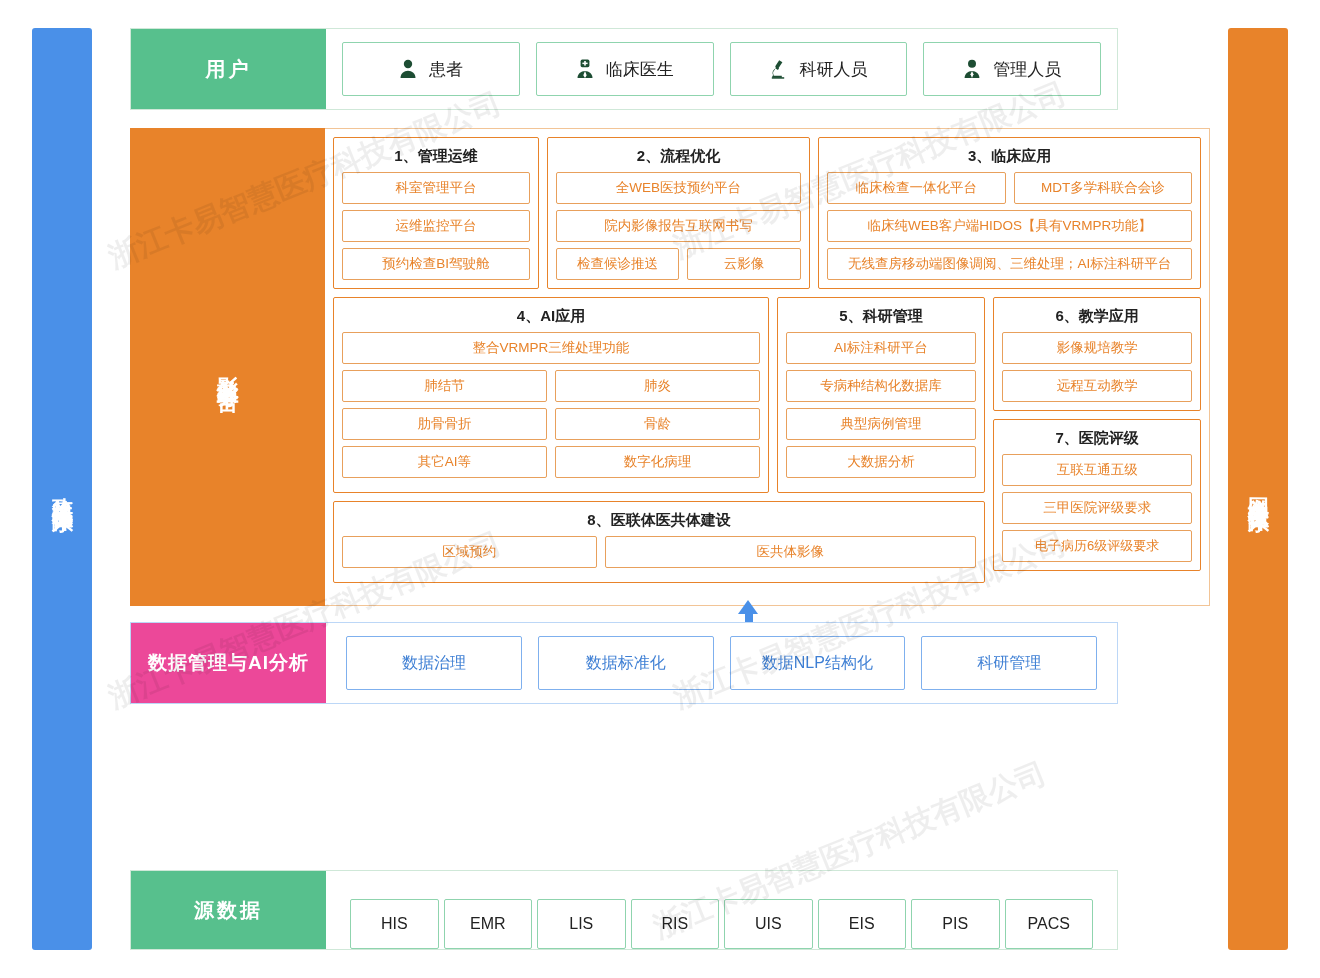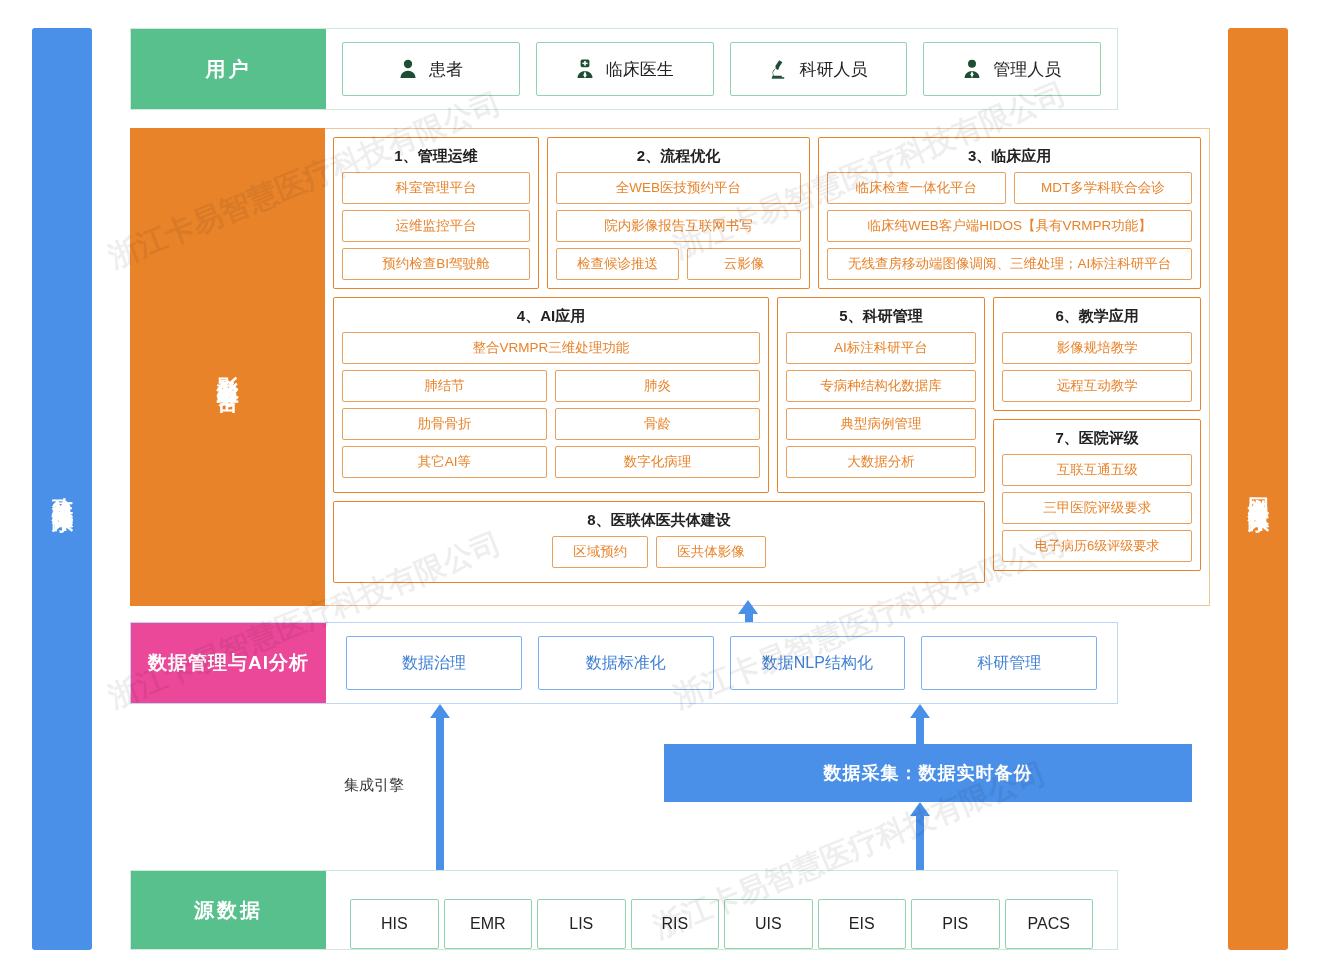--- a/index.html
+++ b/index.html
@@ -375,21 +375,21 @@
               </div>
               <div class="cellrow">
                 <div class="cell sm">电子病历6级评级要求</div>
               </div>
             </div>
           </div>
 
         </div>
 
         <div class="row-grp" style="height:82px;">
-          <div class="grp" style="flex:0 0 652px;align-items:center;">
+          <div class="grp" style="flex:0 0 652px;">
             <div class="grp-title">8、医联体医共体建设</div>
             <div class="cellrow">
               <div class="cell">区域预约</div>
               <div class="cell" style="flex:1.55;">医共体影像</div>
             </div>
           </div>
           <div style="flex:1;"></div>
         </div>
 
       </div>
@@ -403,35 +403,20 @@
     <div class="band" id="data-band">
       <div class="band-label">数据管理与AI分析</div>
       <div class="band-body">
         <div class="data-chip">数据治理</div>
         <div class="data-chip">数据标准化</div>
         <div class="data-chip">数据NLP结构化</div>
         <div class="data-chip">科研管理</div>
       </div>
     </div>
 
-    <div id="connector-zone">
-
-      <div class="arrow-up" style="left:306px;top:14px;height:152px;"></div>
-      <div class="arrow-head" style="left:300px;top:0px;"></div>
-      <div id="integration-label" style="left:274px;top:72px;transform:translateX(-100%);">集成引擎</div>
-
-      <div class="arrow-up" style="left:786px;top:14px;height:26px;"></div>
-      <div class="arrow-head" style="left:780px;top:0px;"></div>
-
-      <div id="collect-box">数据采集：数据实时备份</div>
-
-      <div class="arrow-up" style="left:786px;top:112px;height:54px;"></div>
-      <div class="arrow-head" style="left:780px;top:98px;"></div>
-
-    </div>
 
     <div class="band" id="source-band">
       <div class="band-label">源数据</div>
       <div class="band-body">
         <div class="src-chip">HIS</div>
         <div class="src-chip">EMR</div>
         <div class="src-chip">LIS</div>
         <div class="src-chip">RIS</div>
         <div class="src-chip">UIS</div>
         <div class="src-chip">EIS</div>

